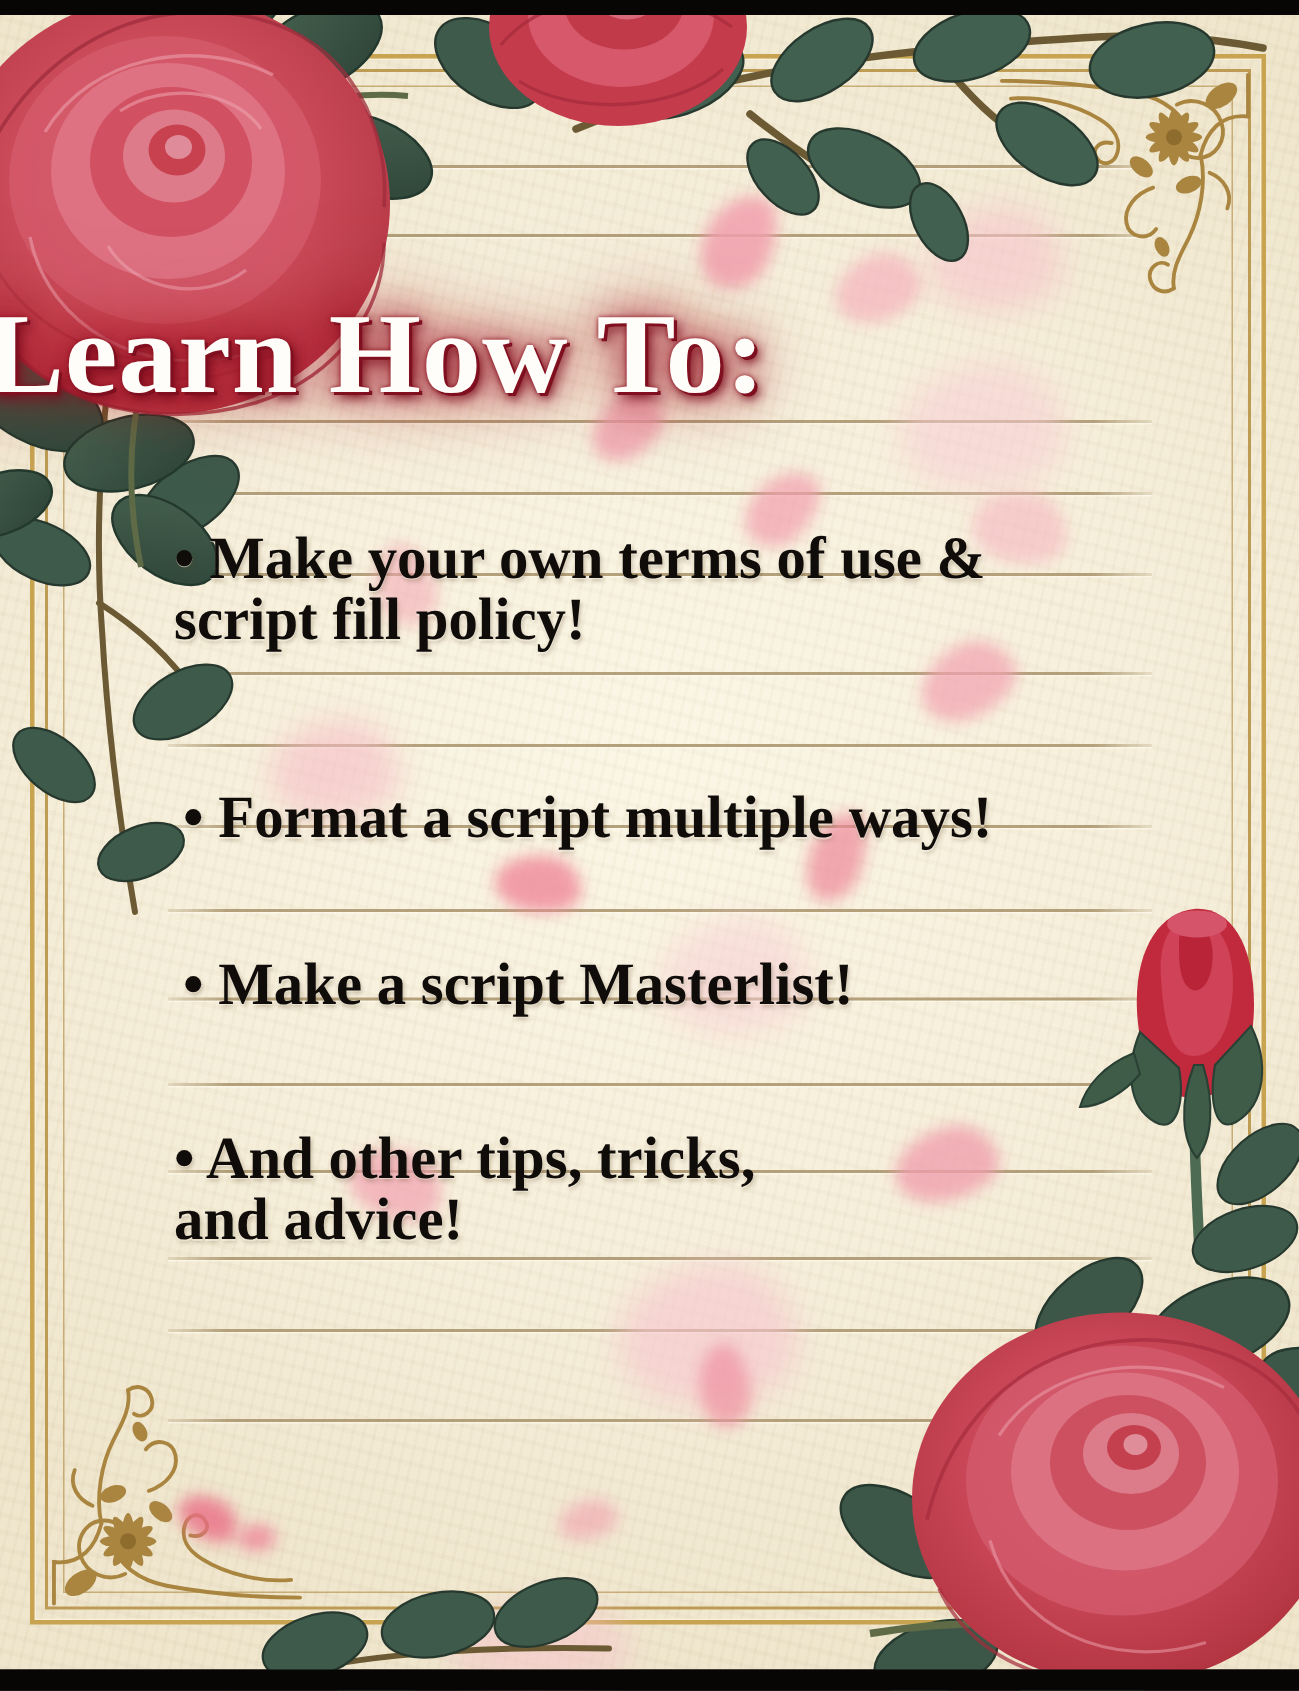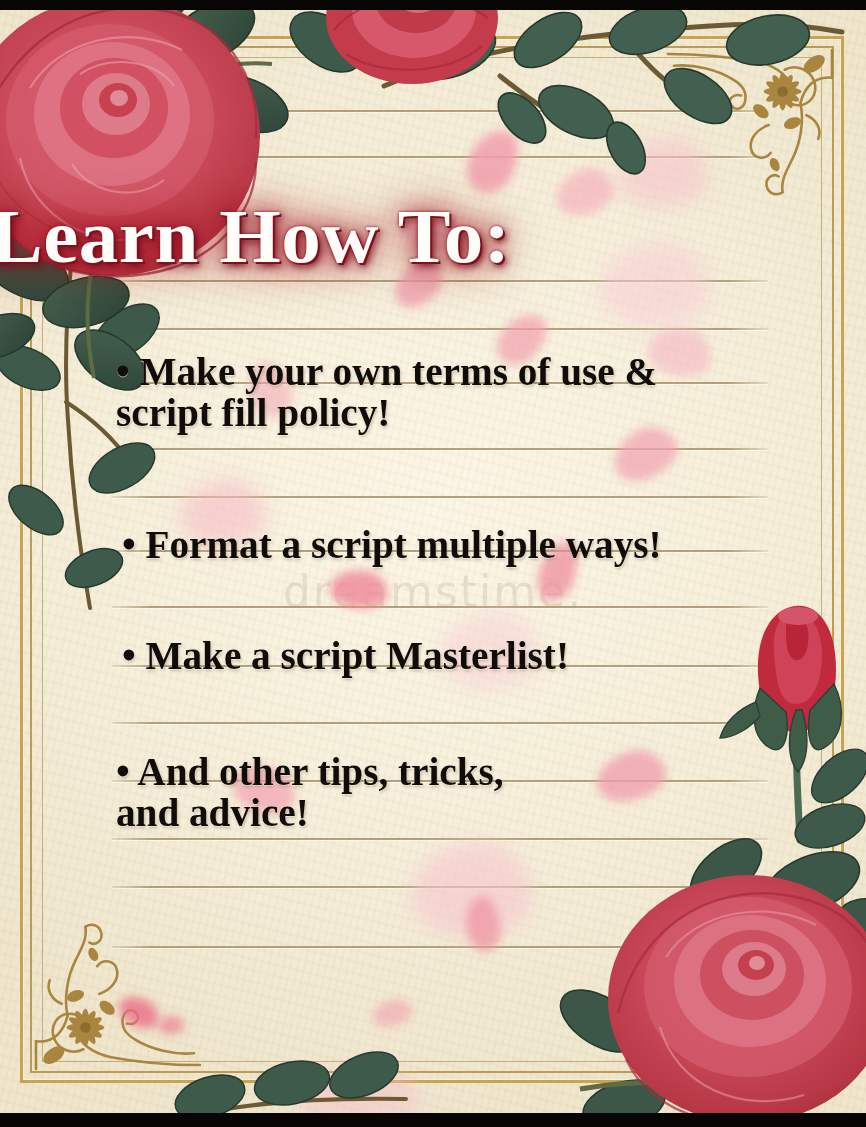--- a/index.html
+++ b/index.html
@@ -235,21 +235,20 @@
       </svg>
     </div>
     <div class="corner br">
       <svg viewBox="0 0 170 170">
         <g fill="none" stroke="#bb9a55" stroke-width="2.2" stroke-linecap="round" opacity=".8">
           <path d="M2 6 C30 6 60 8 92 14 C112 18 124 28 130 44"></path>
         </g>
       </svg>
     </div>
 
-    <div class="watermark">dreamstime.</div>
 
     <div>
       <div class="petal soft" style="left:470px;top:118px;width:46px;height:66px;background:#f2a0ae;opacity:.85;transform:rotate(24deg)"></div>
       <div class="petal soft" style="left:556px;top:160px;width:58px;height:44px;background:#f5b2bd;opacity:.7;transform:rotate(-18deg)"></div>
       <div class="petal vsoft" style="left:618px;top:128px;width:90px;height:70px;background:#f7c3cc;opacity:.6;"></div>
       <div class="petal soft" style="left:392px;top:256px;width:52px;height:38px;background:#f09ead;opacity:.75;transform:rotate(-35deg)"></div>
       <div class="petal vsoft" style="left:600px;top:232px;width:110px;height:86px;background:#f8ccd4;opacity:.55;"></div>
       <div class="petal soft" style="left:502px;top:300px;width:40px;height:58px;background:#f29fae;opacity:.7;transform:rotate(42deg)"></div>
       <div class="petal soft" style="left:648px;top:318px;width:64px;height:48px;background:#f6b6c1;opacity:.6;transform:rotate(12deg)"></div>
       <div class="petal soft" style="left:250px;top:352px;width:40px;height:56px;background:#f3a6b4;opacity:.55;transform:rotate(-22deg)"></div>

